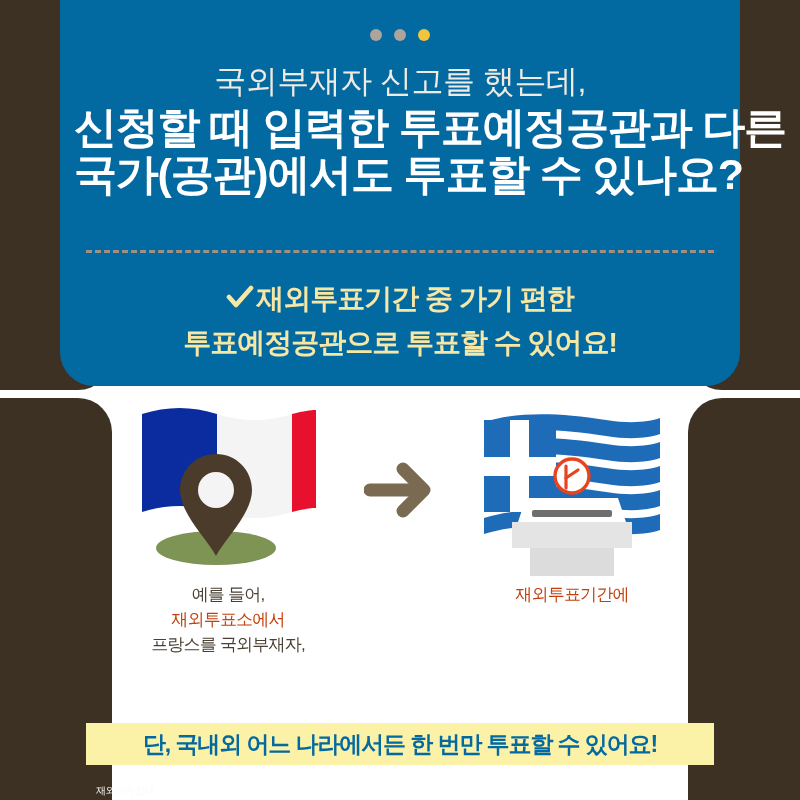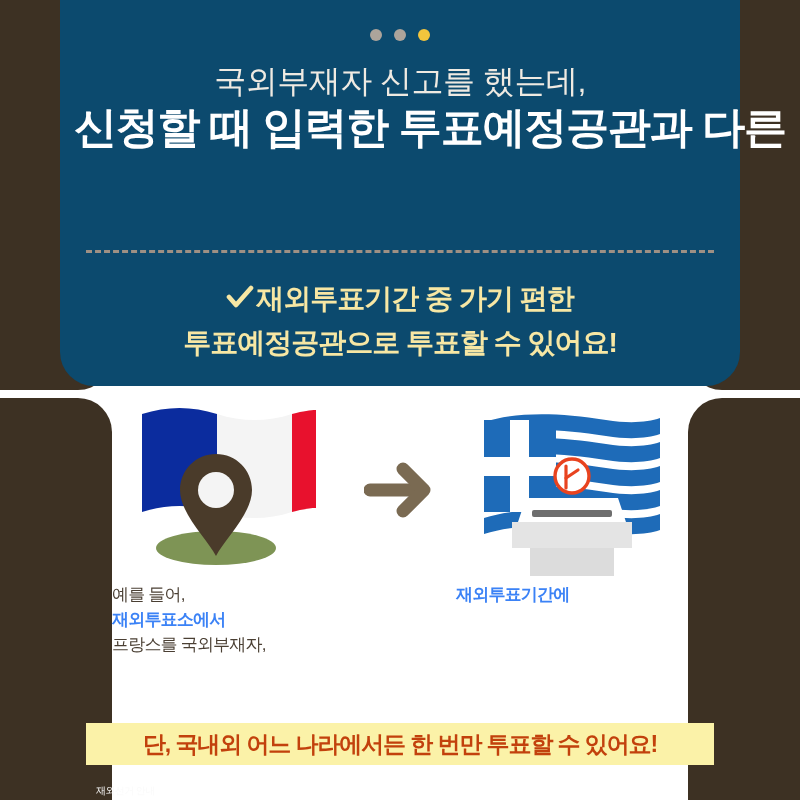--- a/index.html
+++ b/index.html
@@ -39,21 +39,21 @@
   .rail-right.rail-a { border-bottom-right-radius: 0; }
   .rail-right.rail-b { border-top-right-radius: 0; }
 
   
   .question-card {
     position: absolute;
     left: 60px;
     top: 0;
     width: 680px;
     height: 386px;
-    background: #0c4a6e;
+    background: #0369a1;
     border-bottom-left-radius: 34px;
     border-bottom-right-radius: 34px;
     box-sizing: border-box;
   }
 
   .dots {
     position: absolute;
     top: 29px;
     left: 0;
     width: 100%;
@@ -134,39 +134,39 @@
     top: 400px;
     width: 576px;
     height: 310px;
     display: flex;
     align-items: flex-start;
     justify-content: space-between;
   }
 
   .col {
     width: 232px;
-    text-align: left;
+    text-align: center;
     position: relative;
   }
   .art {
     height: 180px;
     position: relative;
   }
 
   .cap {
     margin-top: 2px;
   }
   .cap div {
     font-size: 17px;
     line-height: 25px;
     color: #4A3F33;
     letter-spacing: -0.8px;
     white-space: nowrap;
   }
-  .cap div.b { font-weight: 700; color: #3b82f6; }
+  .cap div.b { font-weight: 400; color: #c2410c; }
 
   .arrow-wrap {
     width: 100px;
     height: 180px;
     display: flex;
     align-items: center;
     justify-content: center;
   }
 
   
@@ -177,21 +177,21 @@
     width: 628px;
     height: 42px;
     background: #FBF2A8;
     display: flex;
     align-items: center;
     justify-content: center;
   }
   .banner-text {
     font-size: 23px;
     font-weight: 700;
-    color: #c2410c;
+    color: #0369a1;
     letter-spacing: -1.1px;
     white-space: nowrap;
   }
 
   .ghost {
     position: absolute;
     left: 96px;
     top: 781px;
     width: 300px;
     font-size: 10px;
@@ -217,20 +217,21 @@
 
     <div class="dots">
       <span class="dot"></span>
       <span class="dot"></span>
       <span class="dot active"></span>
     </div>
 
     <div class="q-text">
       <div class="q-line-1">국외부재자 신고를 했는데,</div>
       <div class="q-line-2">신청할 때 입력한 투표예정공관과 다른</div>
+      <div class="q-line-3">국가(공관)에서도 투표할 수 있나요?</div>
     </div>
 
     <div class="divider"></div>
 
     <div class="answer">
       <div class="a-line">
         <span class="check">
           <svg width="28" height="26" viewBox="0 0 28 26" aria-hidden="true">
             <path d="M3 13 L10 21 L25 4" fill="none" stroke="#F7E7A4" stroke-width="4.6" stroke-linecap="round" stroke-linejoin="round"></path>
           </svg>

